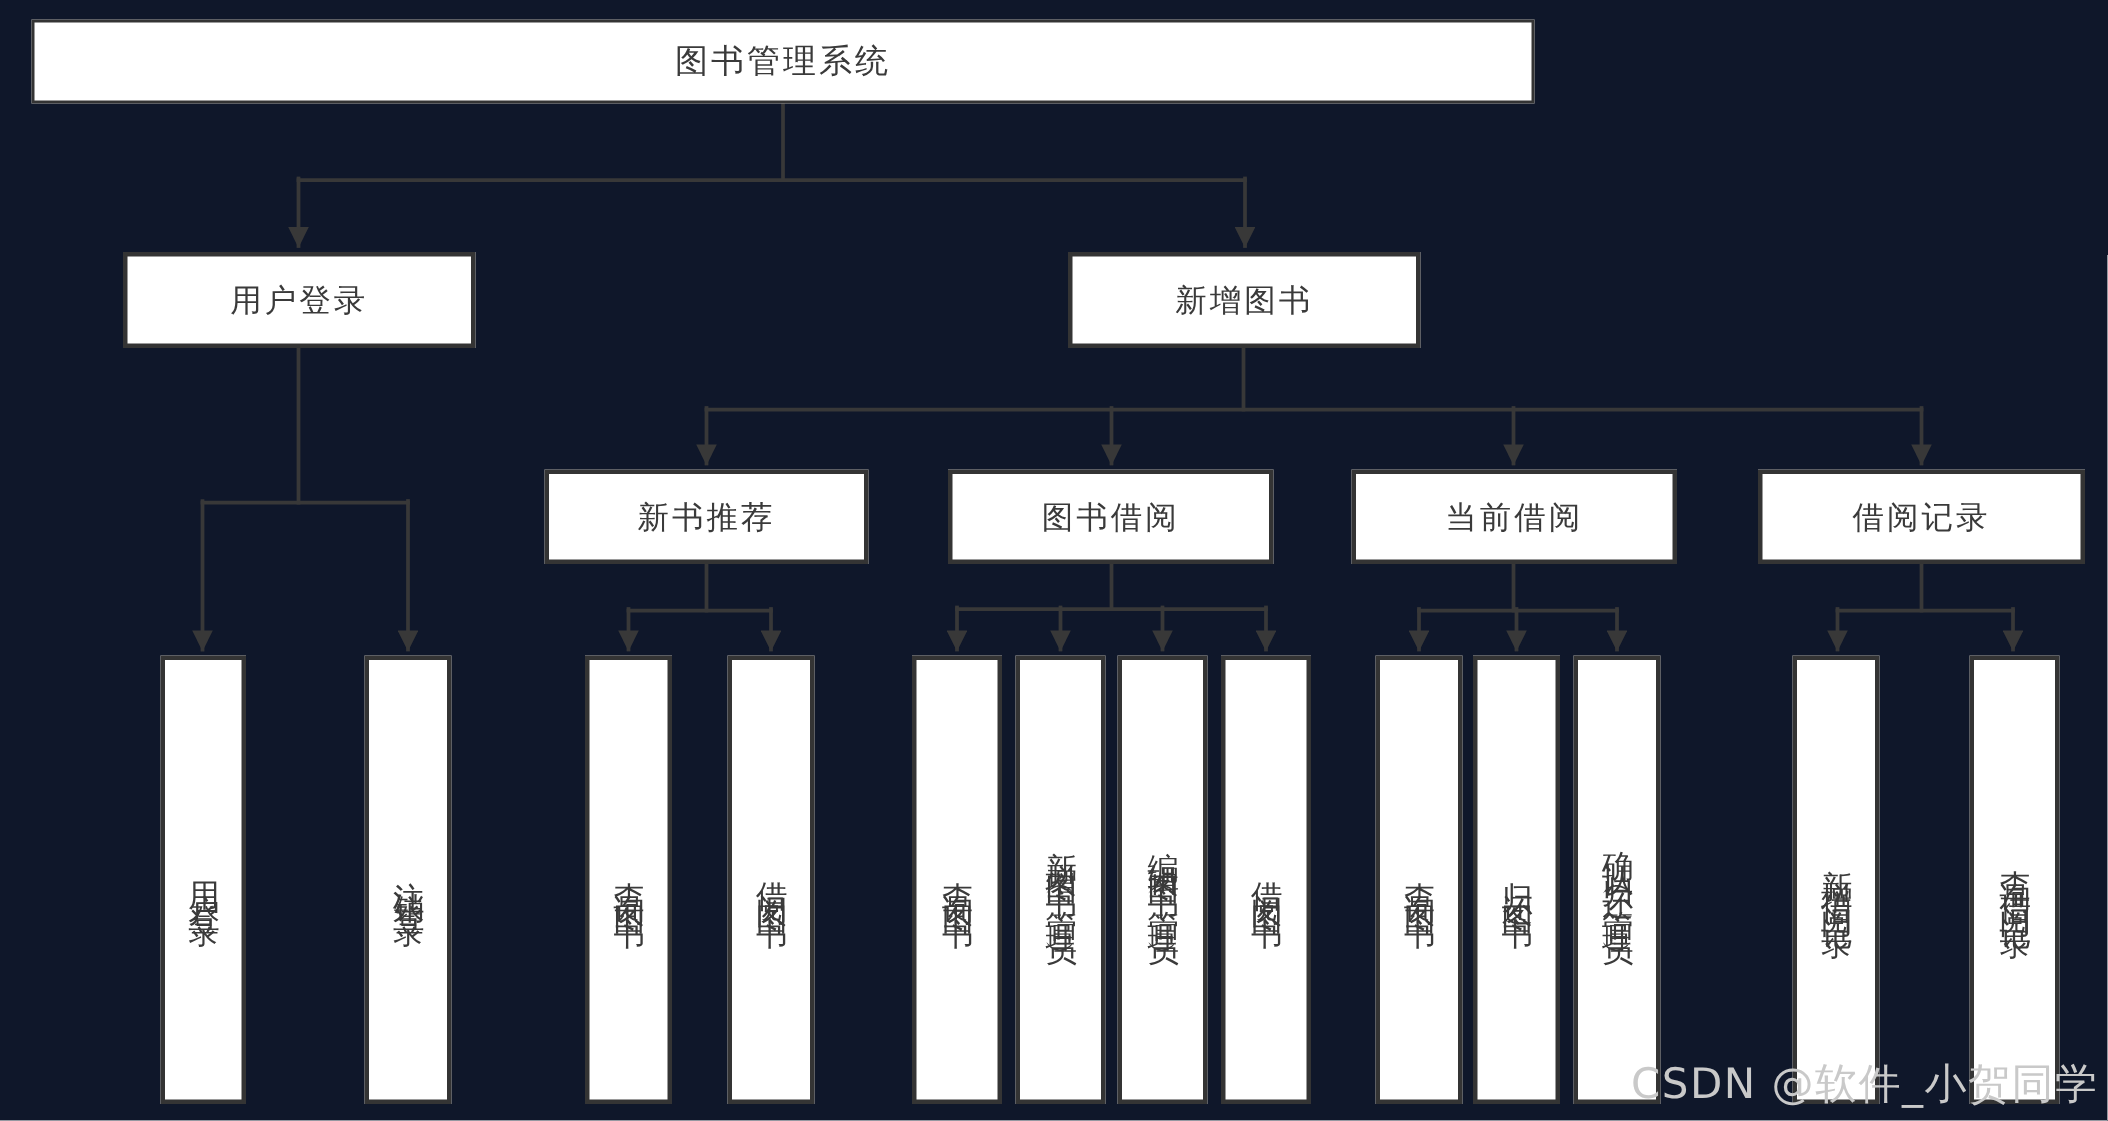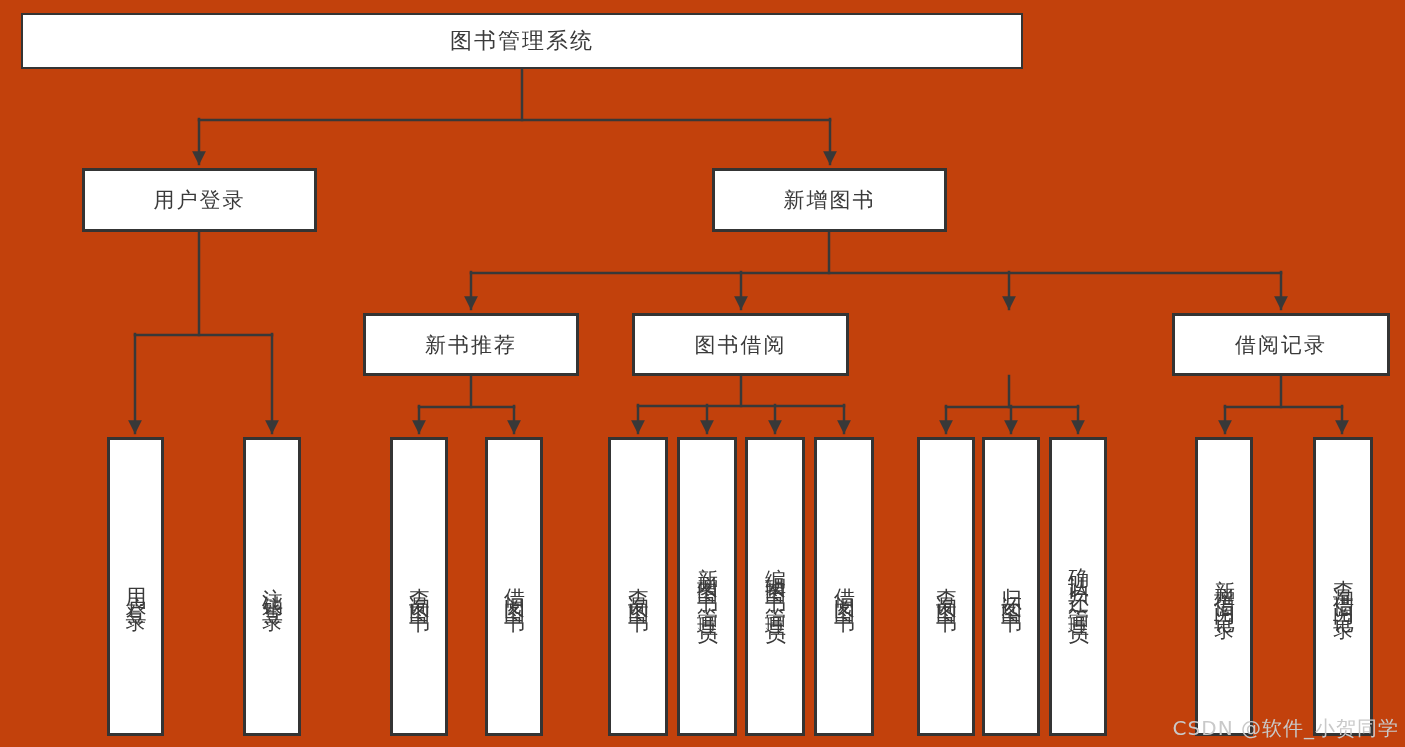--- a/index.html
+++ b/index.html
@@ -1,20 +1,20 @@
 <!DOCTYPE html>
 <html><head>
 <meta charset="utf-8">
 <style>
   html, body { margin: 0; padding: 0; background: #ffffff; }
   .canvas {
     position: relative;
     width: 1405px;
     height: 747px;
-    background: #c2410c;
+    background: #0f172a;
     font-family: "DejaVu Sans", "Liberation Sans", sans-serif;
     overflow: hidden;
   }
   .connectors {
     position: absolute;
     left: 0; top: 0;
     width: 1405px; height: 747px;
   }
   .node {
     position: absolute;
@@ -38,21 +38,21 @@
     text-orientation: mixed;
     letter-spacing: 8px;
     font-size: 21px;
     line-height: 1;
   }
   .watermark {
     position: absolute;
     right: 6px;
     bottom: 5px;
     color: #c9c9c9;
-    font-size: 20px;
+    font-size: 28px;
     letter-spacing: 1px;
     z-index: 5;
   }
 </style>
 </head>
 <body>
 
 <div class="canvas">
 
   <svg class="connectors" viewBox="0 0 1405 747" xmlns="http://www.w3.org/2000/svg">
@@ -105,20 +105,21 @@
     </g>
   </svg>
 
   <div class="node root" style="left:21px; top:13px; width:1002px; height:56px;">图书管理系统</div>
 
   <div class="node" style="left:82px; top:168px; width:235px; height:64px;">用户登录</div>
   <div class="node" style="left:712px; top:168px; width:235px; height:64px;">新增图书</div>
 
   <div class="node" style="left:363px; top:313px; width:216px; height:63px;">新书推荐</div>
   <div class="node" style="left:632px; top:313px; width:217px; height:63px;">图书借阅</div>
+  <div class="node" style="left:901px; top:313px; width:217px; height:63px;">当前借阅</div>
   <div class="node" style="left:1172px; top:313px; width:218px; height:63px;">借阅记录</div>
 
   <div class="node vnode" style="left:107px; top:437px; width:57px; height:299px;">
     <span class="vtext">用户登录</span>
   </div>
   <div class="node vnode" style="left:243px; top:437px; width:58px; height:299px;">
     <span class="vtext">注销登录</span>
   </div>
 
   <div class="node vnode" style="left:390px; top:437px; width:58px; height:299px;">

